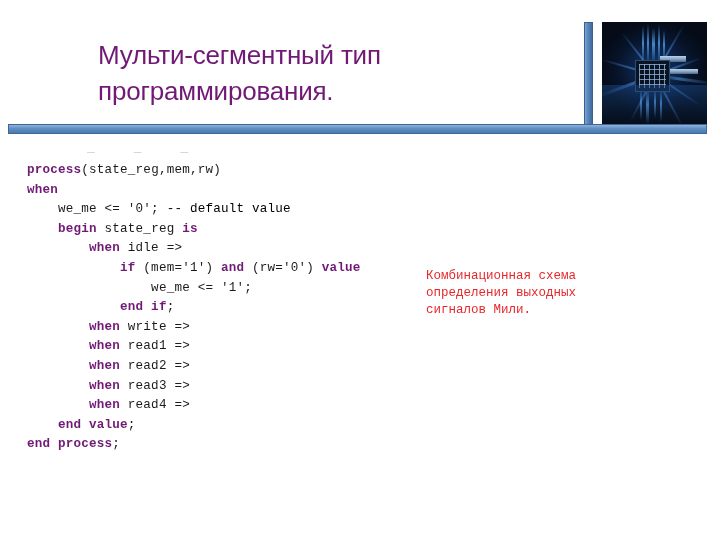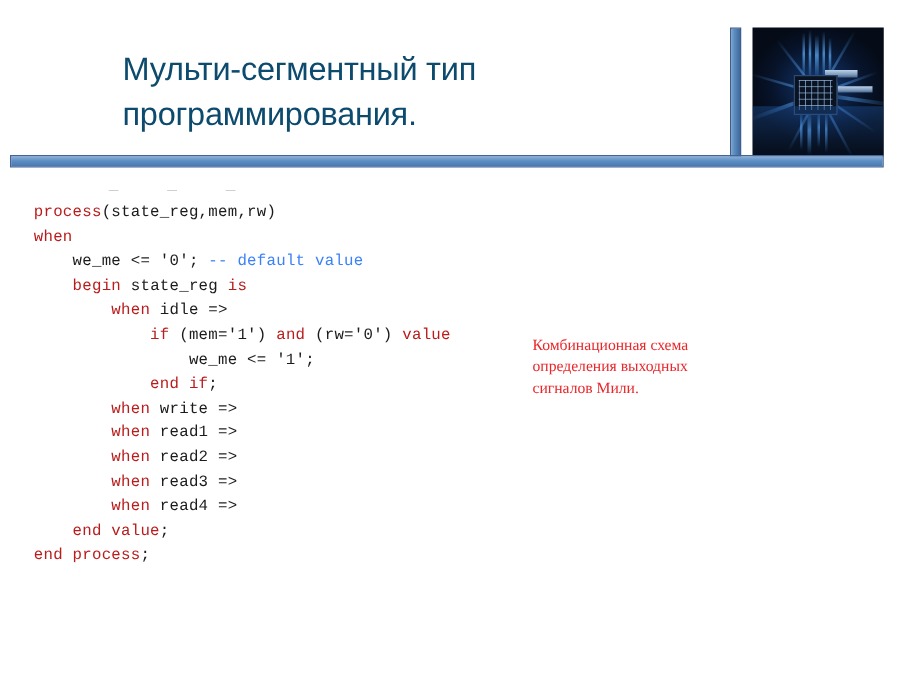--- a/index.html
+++ b/index.html
@@ -33,21 +33,21 @@
   }
 
   .slide-title {
     position: absolute;
     left: 98px;
     top: 37px;
     width: 480px;
     font-family: "Liberation Sans", sans-serif;
     font-size: 26px;
     line-height: 36px;
-    color: #0c4a6e;
+    color: #701a75;
     letter-spacing: -0.2px;
     white-space: pre-line;
   }
 
   
   .v-bar {
     position: absolute;
     left: 584px;
     top: 22px;
     width: 9px;
@@ -163,30 +163,30 @@
     left: 27px;
     top: 11px;
     margin: 0;
     font-family: "Liberation Mono", monospace;
     font-size: 12.6px;
     line-height: 19.6px;
     color: #1b1b1b;
     white-space: pre;
     letter-spacing: 0.2px;
   }
-  pre.code b { font-weight: normal; color: #b91c1c; }
-  pre.code .cmt { color: #3b82f6; text-align: right; }
+  pre.code b { font-weight: bold; color: #701a75; }
+  pre.code .cmt { color: #000000; text-align: right; }
 
   
   .annotation {
     position: absolute;
     left: 426px;
     top: 268px;
     width: 180px;
-    font-family: Liberation Serif, serif;
+    font-family: Liberation Mono, monospace;
     font-size: 12.5px;
     line-height: 17px;
     color: #e8272b;
     white-space: pre-line;
   }
 </style>
 </head>
 <body>
 
 <div class="slide">

